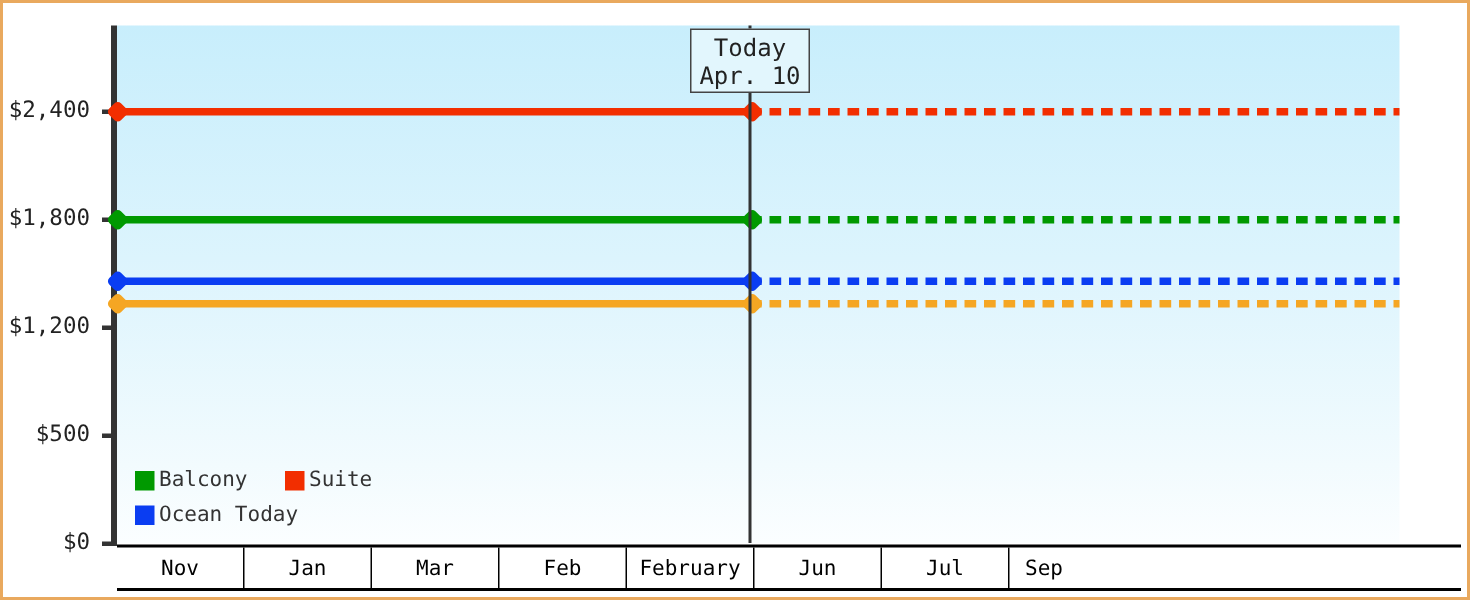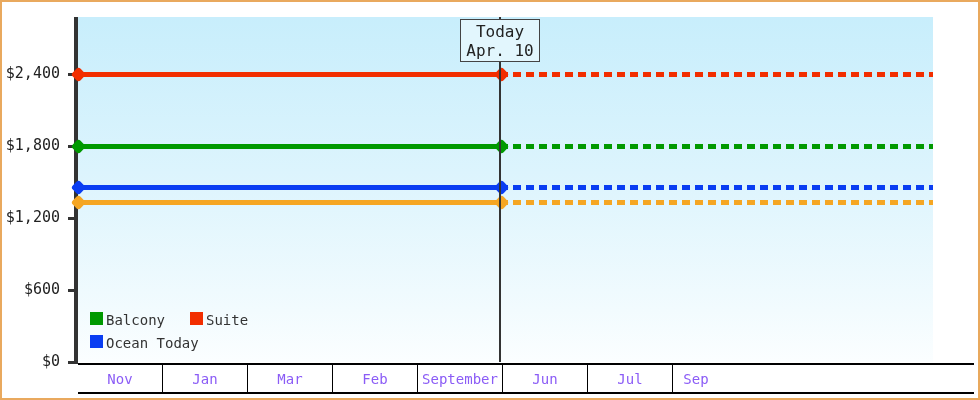--- a/index.html
+++ b/index.html
@@ -109,21 +109,21 @@
     top: 310px;
     display: grid;
     grid-template-columns: 100px auto;
     grid-row-gap: 7px;
     grid-column-gap: 0px;
     font-size: 14px;
     color: #333333;
   }
   .legend-entry {
     display: flex;
-    align-items: flex-start;
+    align-items: center;
   }
   .legend-swatch {
     width: 13px;
     height: 13px;
     margin-right: 3px;
     flex: 0 0 auto;
   }
   .legend-label { white-space: nowrap; }
 
   
@@ -138,21 +138,21 @@
     box-sizing: border-box;
     background: #ffffff;
   }
   .x-cell {
     border-right: 1px solid #000000;
     box-sizing: border-box;
     display: flex;
     align-items: center;
     justify-content: center;
     font-size: 14px;
-    color: #8b5cf6;
+    color: #000000;
     height: 100%;
   }
   .x-cell:last-child { border-right: none; }
 </style>
 </head>
 <body>
 
 <div id="chart-frame">
 
   <div id="plot-area"></div>
@@ -160,21 +160,21 @@
   <div id="y-axis-line"></div>
 
   <div id="y-axis-ticks">
       <div class="y-tick" style="top: 71px;"></div>
       <div class="y-label" style="top: 64px;">$2,400</div>
       <div class="y-tick" style="top: 143px;"></div>
       <div class="y-label" style="top: 136px; text-align: right;">$1,800</div>
       <div class="y-tick" style="top: 215px;"></div>
       <div class="y-label" style="top: 208px;">$1,200</div>
       <div class="y-tick" style="top: 287px;"></div>
-      <div class="y-label" style="top: 280px;">$600</div>
+      <div class="y-label" style="top: 280px;">$500</div>
       <div class="y-tick" style="top: 359px;"></div>
       <div class="y-label" style="top: 352px;">$0</div>
     </div>
 
   <div id="series-layer">
       <div class="series-solid" style="left: 76px; top: 142px; width: 422px; background: rgb(0, 153, 0);"></div>
       <div class="series-dashed" style="left: 498px; top: 142px; width: 433px; background-image: linear-gradient(to right, rgb(0, 153, 0) 0px, rgb(0, 153, 0) 8px, transparent 8px, transparent 13px);"></div>
       <div class="series-marker round" style="left: 71px; top: 139px; background: rgb(0, 153, 0);"></div>
       <div class="series-marker round" style="left: 494px; top: 139px; background: rgb(0, 153, 0);"></div>
       <div class="series-solid" style="left: 76px; top: 70px; width: 422px; background: rgb(242, 46, 0);"></div>
@@ -210,19 +210,19 @@
         <span class="legend-swatch" style="background: rgb(10, 61, 242);"></span>
         <span class="legend-label">Ocean Today</span>
       </div>
     </div>
 
   <div id="x-axis" style="width: 896px;">
       <div class="x-cell" style="width: 85px;">Nov</div>
       <div class="x-cell" style="width: 85px;">Jan</div>
       <div class="x-cell" style="width: 85px;">Mar</div>
       <div class="x-cell" style="width: 85px;">Feb</div>
-      <div class="x-cell" style="width: 85px;">September</div>
+      <div class="x-cell" style="width: 85px;">February</div>
       <div class="x-cell" style="width: 85px;">Jun</div>
       <div class="x-cell" style="width: 85px;">Jul</div>
       <div class="x-cell" style="width: 46px;">Sep</div>
     </div>
 
 </div>
 
 </body></html>

